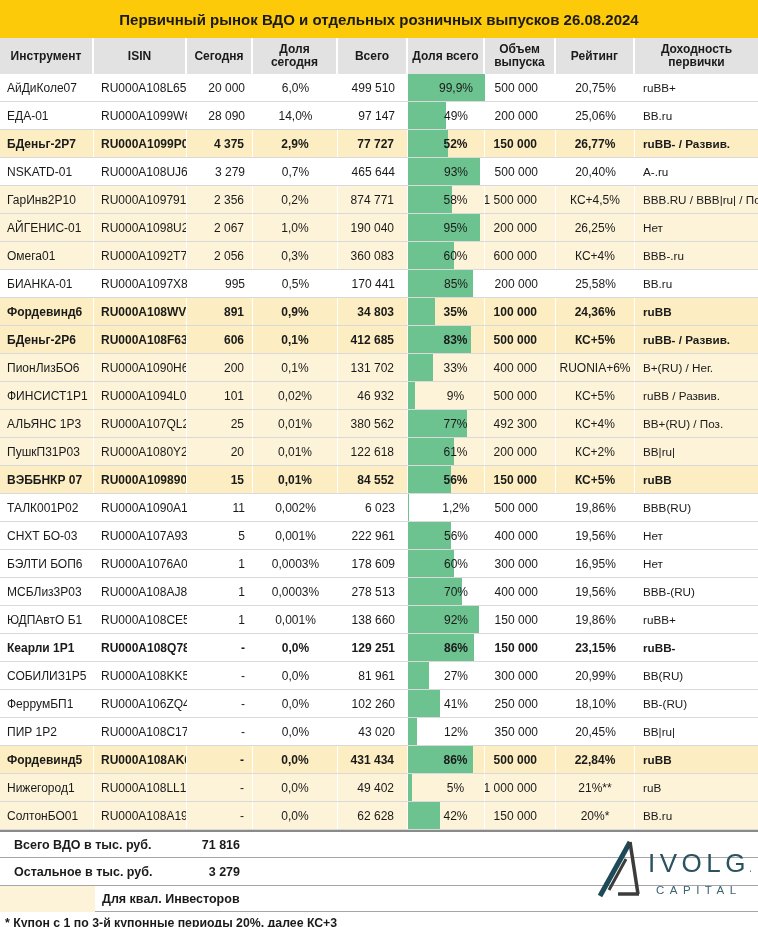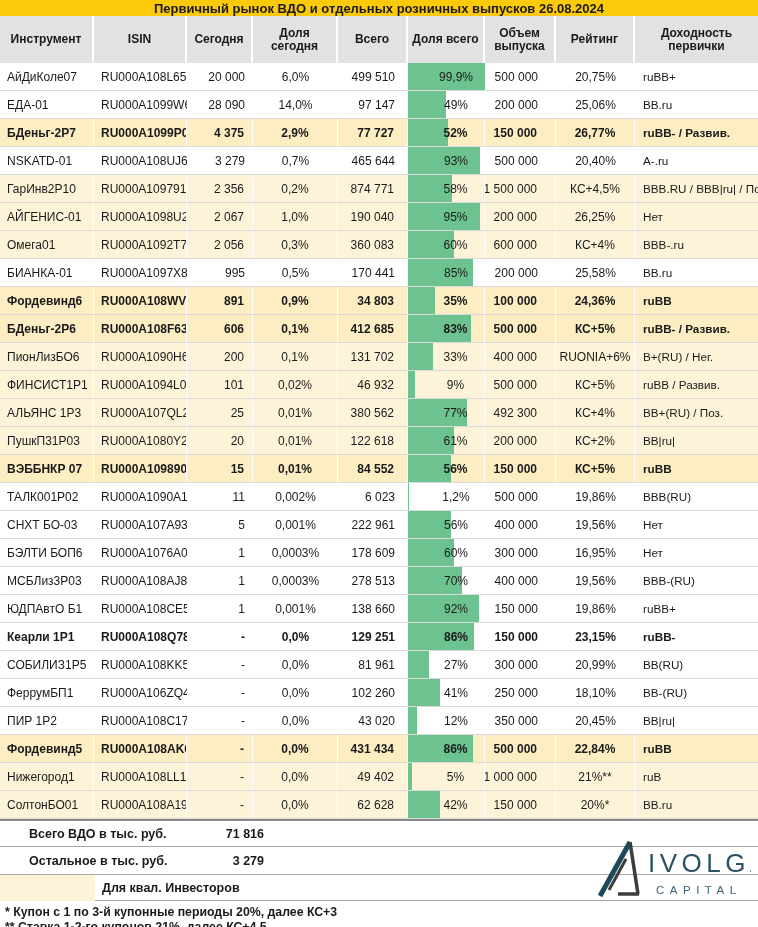--- a/index.html
+++ b/index.html
@@ -3,26 +3,26 @@
 <meta charset="utf-8">
 <style>
   html,body{margin:0;padding:0;}
   body{
     width:758px;height:927px;position:relative;overflow:hidden;
     background:#ffffff;color:#1a1a1a;
     font-family:"Liberation Sans",sans-serif;
     -webkit-font-smoothing:antialiased;
   }
   .title-bar{
-    height:16px;background:var(--title-bg,#fcca08);
+    height:38px;background:var(--title-bg,#fcca08);
     display:flex;align-items:center;justify-content:center;
-    font-weight:bold;font-size:13px;
+    font-weight:bold;font-size:15px;
   }
   .grid{display:grid;grid-template-columns:94px 93px 66px 85px 70px 77px 71px 79px 123px;}
-  .thead{height:47px;background:#6d28d9;}
+  .thead{height:36px;background:#6d28d9;}
   .hcell{
     background:var(--header-bg,#e2e2e2);
     display:flex;align-items:center;justify-content:center;text-align:center;
     font-weight:bold;font-size:12px;line-height:13px;
     border-right:2px solid #ffffff;box-sizing:border-box;padding:0 2px;
   }
   .hcell:last-child{border-right:none;}
   .row{
     height:28px;box-sizing:border-box;border-bottom:1px solid #d9d9d9;
     font-size:12px;
@@ -42,21 +42,21 @@
   .c6 .pct{position:relative;z-index:1;padding-left:19px;}
   .c7{justify-content:flex-end;padding-right:18px;}
   .c8{justify-content:center;}
   .c9{padding-left:8px;font-size:11.7px;}
   .footer{position:relative;}
   .f-row{
     display:flex;align-items:center;height:28px;box-sizing:border-box;
     border-bottom:1px solid #a6a6a6;font-weight:bold;font-size:12.5px;
   }
   .f-row.first{border-top:2px solid #8a8a8a;}
-  .f-label{padding-left:5px;width:187px;box-sizing:border-box;margin-left:24px;}
+  .f-label{padding-left:14px;width:187px;box-sizing:border-box;}
   .f-value{width:53px;text-align:right;}
   .legend-row{
     display:flex;align-items:center;height:26px;box-sizing:border-box;
     border-bottom:1px solid #a6a6a6;
   }
   .legend-swatch{width:95px;height:26px;background:var(--row-light,#fdf0cd);}
   .legend-label{padding-left:7px;font-weight:bold;font-size:12.5px;}
   .footnotes{padding:4px 0 0 5px;font-weight:bold;font-size:12.3px;line-height:15px;}
   .logo{position:absolute;top:836px;left:596px;width:155px;height:76px;}
 </style>

